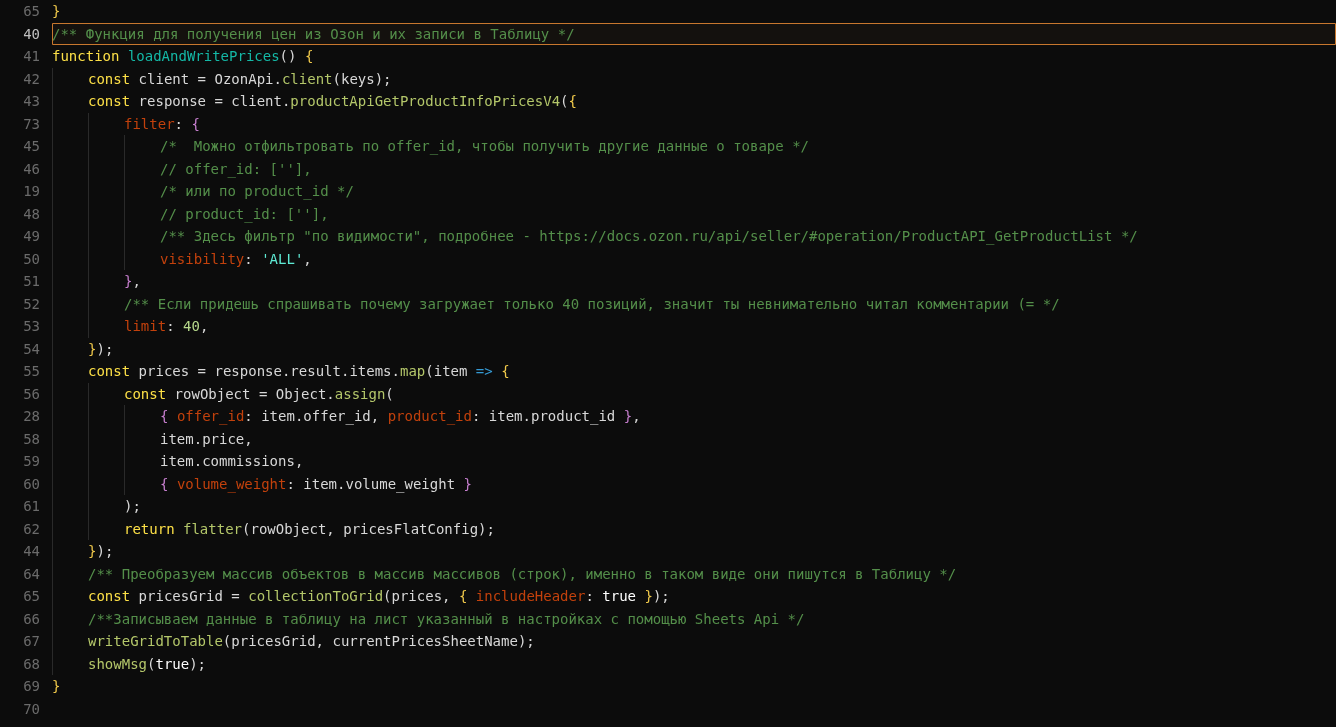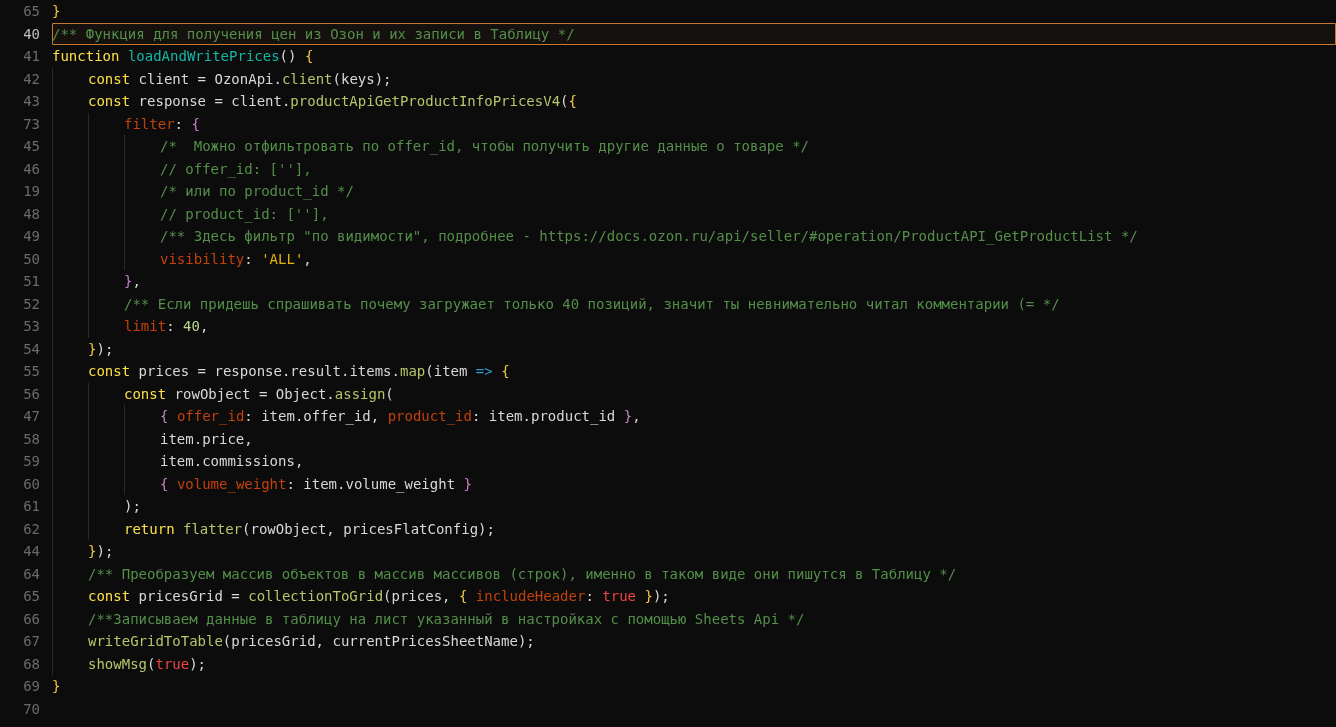--- a/index.html
+++ b/index.html
@@ -12,23 +12,23 @@
 .line.highlight{background:rgba(185,120,60,.05);box-shadow:inset 0 0 0 1px #c8772e;border-radius:1px}
 
 .c-kw{color:#fde047}         
 .c-fn{color:#14b8a6}         
 .c-id{color:#d8d8d8}         
 .c-method{color:#b4c76a}     
 .c-prop{color:#c2410c}       
 .c-punc{color:#d8d8d8}
 .c-brace{color:#f0c94b}
 .c-brace2{color:#c77fcf}
-.c-str{color:#eab308}        
+.c-str{color:#5eead4}        
 .c-num{color:#b7d98b}
-.c-bool{color:#ef4444}
+.c-bool{color:#ffffff}
 .c-cmt{color:#548f4a}
 .c-cmt a{color:#548f4a;}
 .c-arrow{color:#359ad4}
 .indent{color:#3a3a3a;display:inline-block;border-left:1px solid #2a2a2a;width:36px;box-sizing:border-box}
 </style>
 </head>
 <body>
 
 <div class="editor">
   <div class="gutter" id="gutter">
@@ -43,21 +43,21 @@
       <div class="ln">19</div>
       <div class="ln">48</div>
       <div class="ln">49</div>
       <div class="ln">50</div>
       <div class="ln">51</div>
       <div class="ln">52</div>
       <div class="ln">53</div>
       <div class="ln">54</div>
       <div class="ln">55</div>
       <div class="ln">56</div>
-      <div class="ln">47</div>
+      <div class="ln">28</div>
       <div class="ln">58</div>
       <div class="ln">59</div>
       <div class="ln">60</div>
       <div class="ln">61</div>
       <div class="ln">62</div>
       <div class="ln">44</div>
       <div class="ln">64</div>
       <div class="ln">65</div>
       <div class="ln">66</div>
       <div class="ln">67</div>

